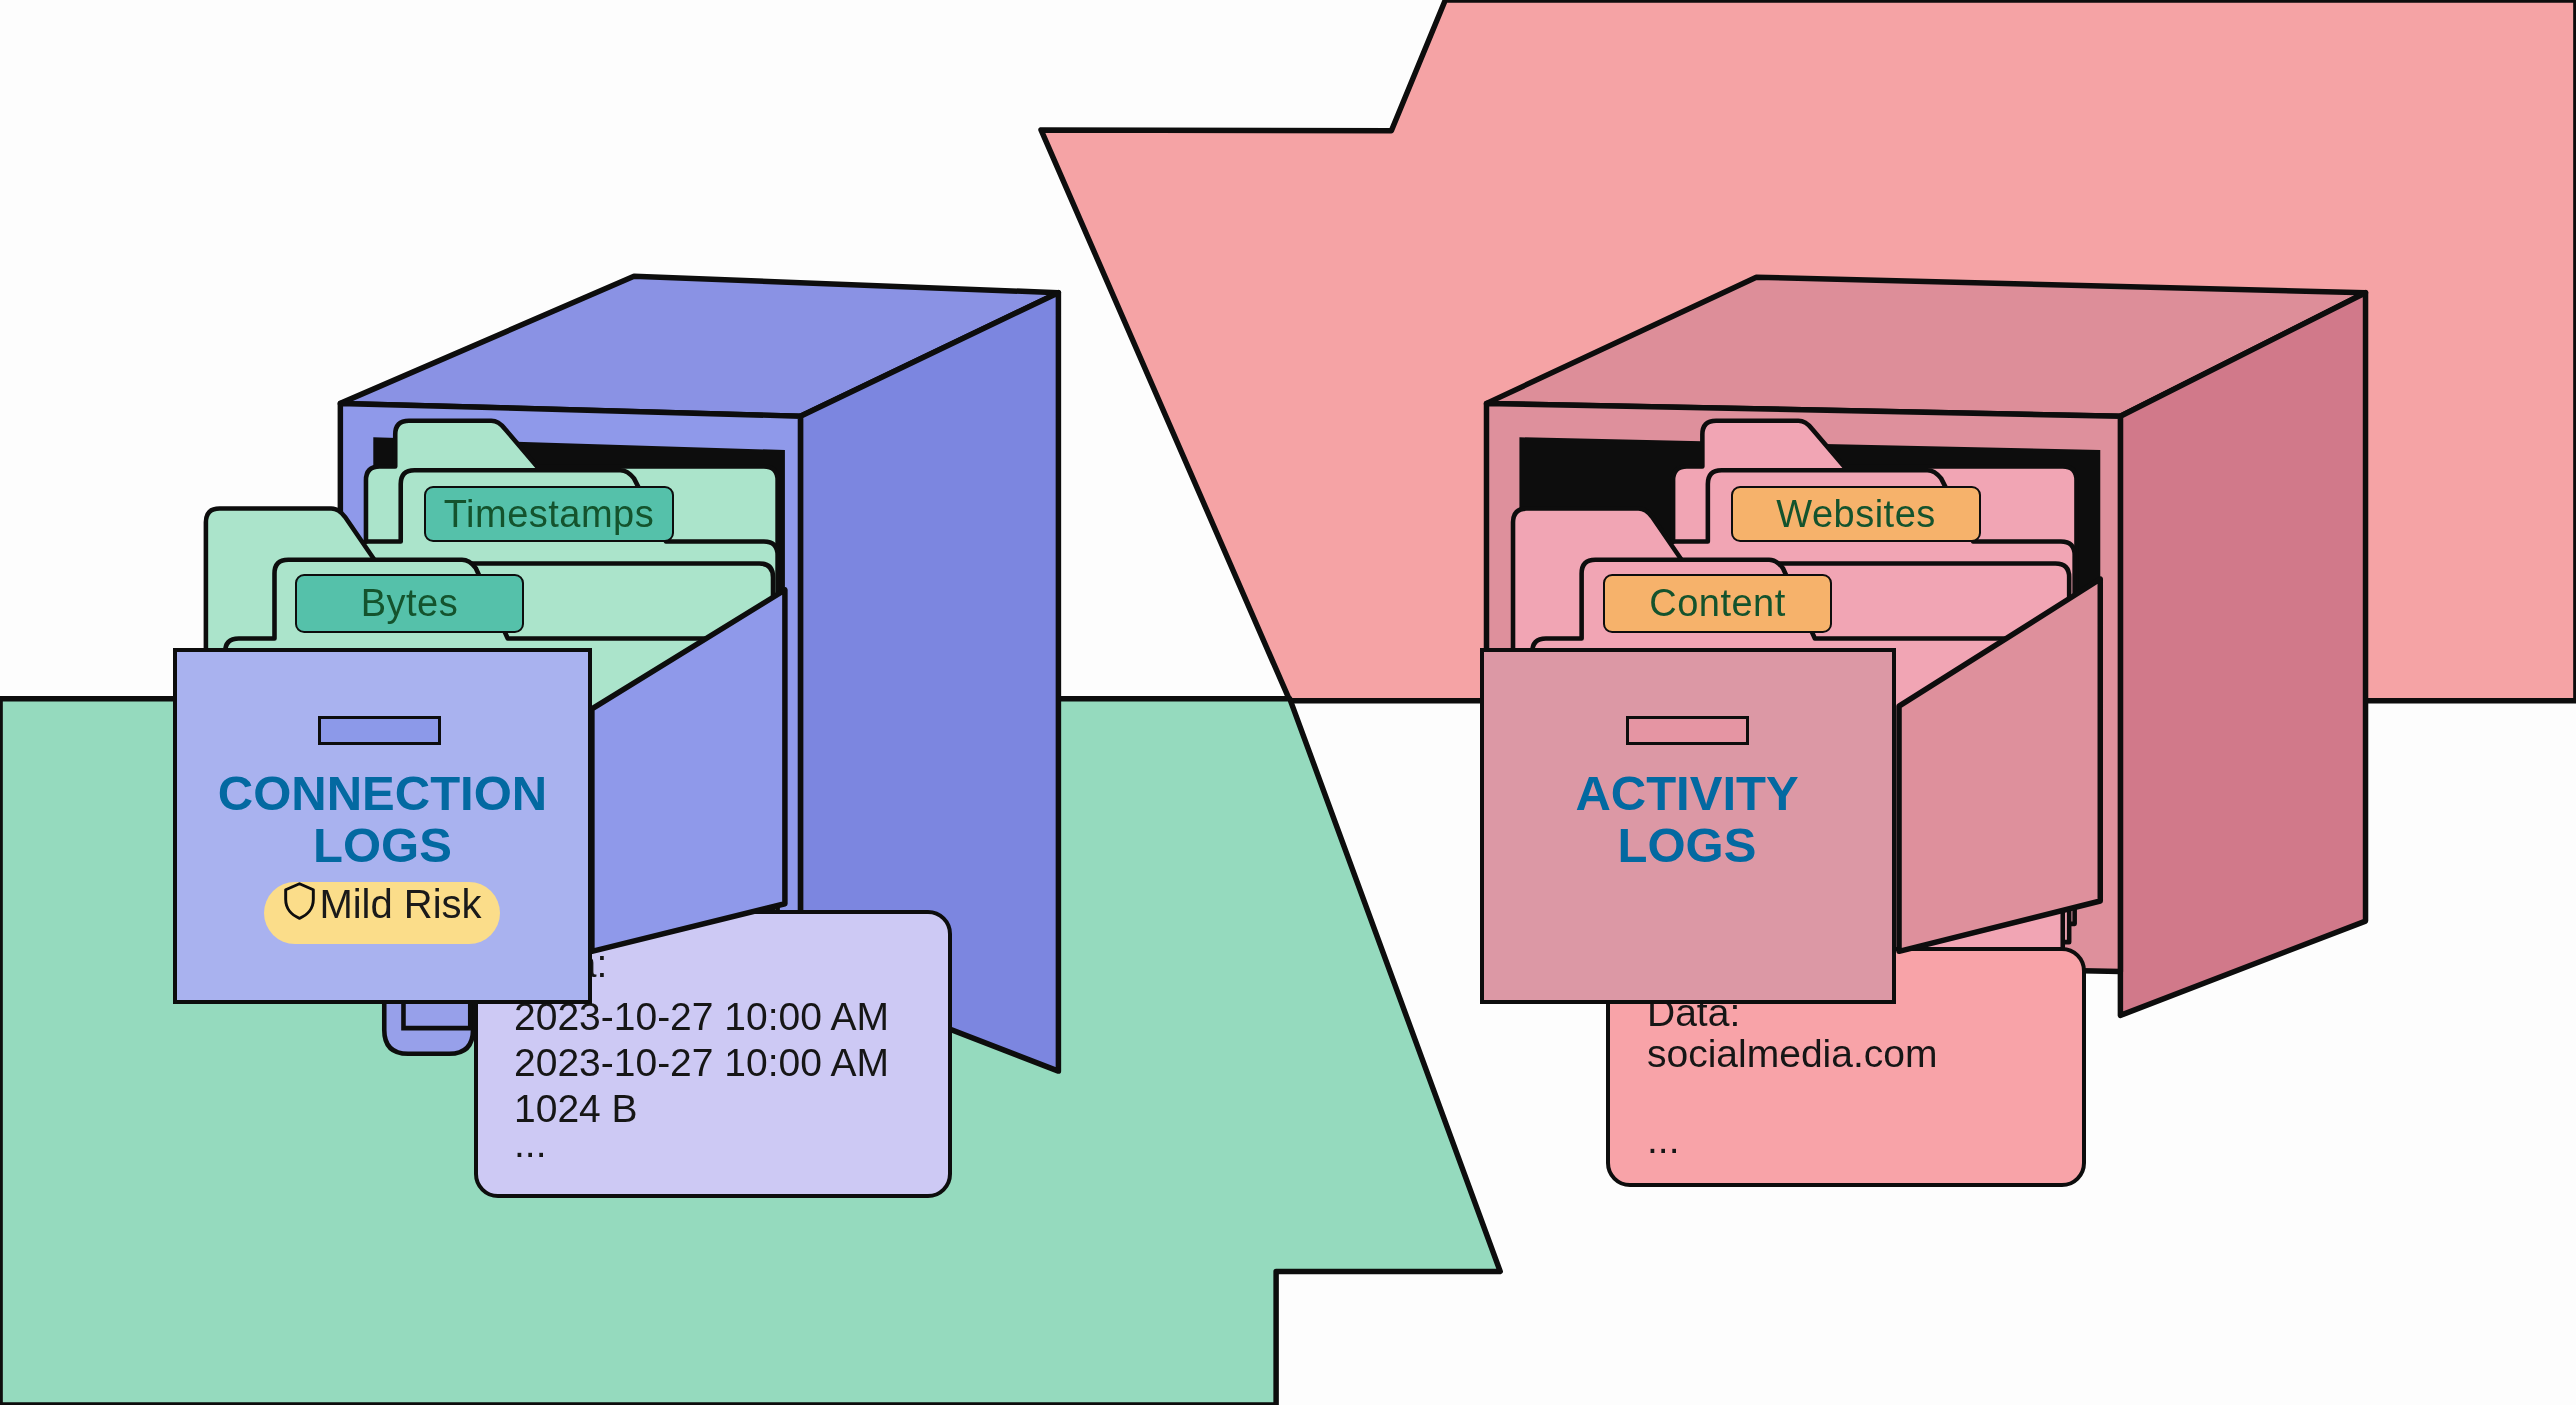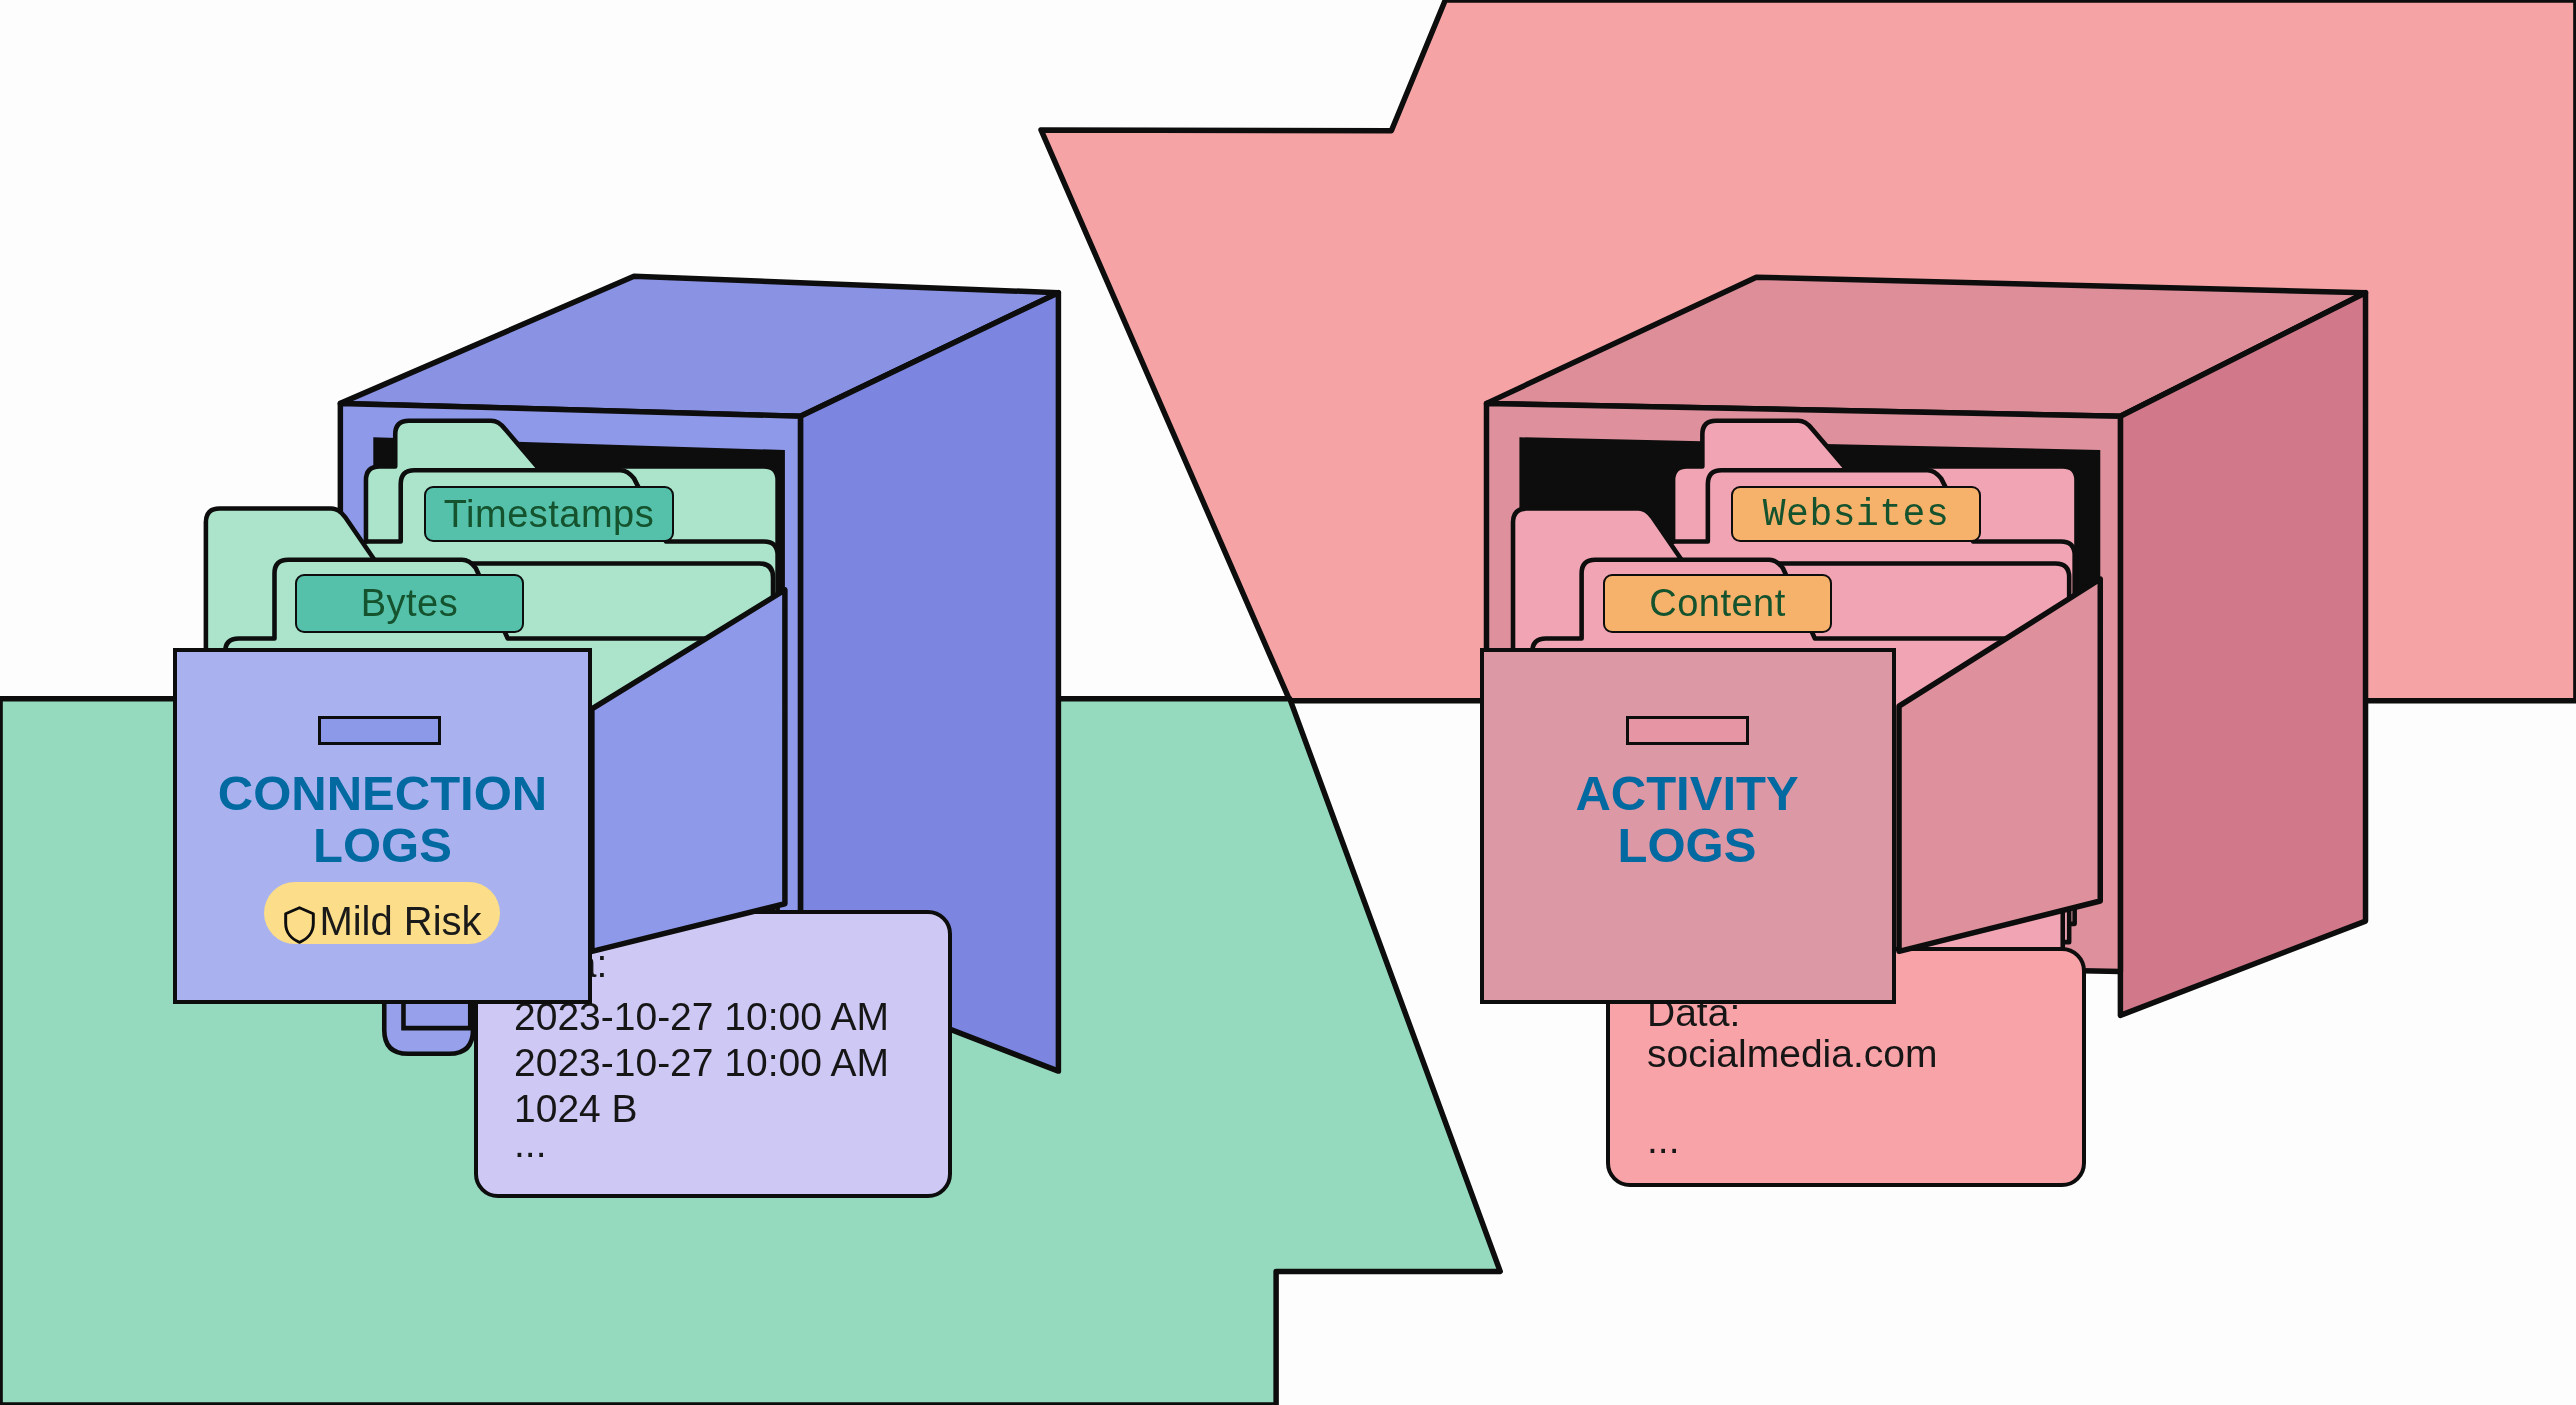--- a/index.html
+++ b/index.html
@@ -20,21 +20,21 @@
     border:4.6px solid #0d0d0d;border-radius:24px;
   }
   .card-line{position:absolute;font-size:39px;color:#161616;white-space:nowrap;}
   .drawer-card{border:4.6px solid #0d0d0d;}
   .handle{border:3.7px solid #0d0d0d;}
   .drawer-title{
     position:absolute;text-align:center;font-weight:bold;font-size:49px;line-height:52px;
     color:#0369a1;letter-spacing:0px;
   }
   .badge{
-    position:absolute;display:flex;align-items:flex-end;justify-content:center;gap:2px;
+    position:absolute;display:flex;align-items:flex-start;justify-content:center;gap:2px;
     border-radius:31px;font-size:40px;color:#1a1a1a;
   }
   .badge svg{display:block;}
 </style>
 </head>
 <body>
 
 <div class="stage">
 
   <svg class="layer" viewBox="0 0 2816 1536">
@@ -71,21 +71,21 @@
         </g>
     </g>
   </svg>
 
   <div class="abs chip" style="left:424px;top:486px;width:250px;height:56px;background:#55c1aa;">
     <span>Timestamps</span>
   </div>
   <div class="abs chip" style="left:295px;top:574px;width:229px;height:59px;background:#55c1aa;">
     <span>Bytes</span>
   </div>
-  <div class="abs chip" style="left:1731px;top:486px;width:250px;height:56px;background:#f6b26b;font-family:Liberation Mono, monospace;">
+  <div class="abs chip" style="left:1731px;top:486px;width:250px;height:56px;background:#f6b26b;">
     <span>Websites</span>
   </div>
   <div class="abs chip" style="left:1603px;top:574px;width:229px;height:59px;background:#f6b26b;">
     <span>Content</span>
   </div>
 
   <div class="abs data-card" style="left:474px;top:910px;width:478px;height:288px;background:#cdc9f4;"></div>
   <div class="card-line" style="left:514px;top:942px;">Data:</div>
   <div class="card-line" style="left:514px;top:995px;">2023-10-27 10:00 AM</div>
   <div class="card-line" style="left:514px;top:1041px;">2023-10-27 10:00 AM</div>

